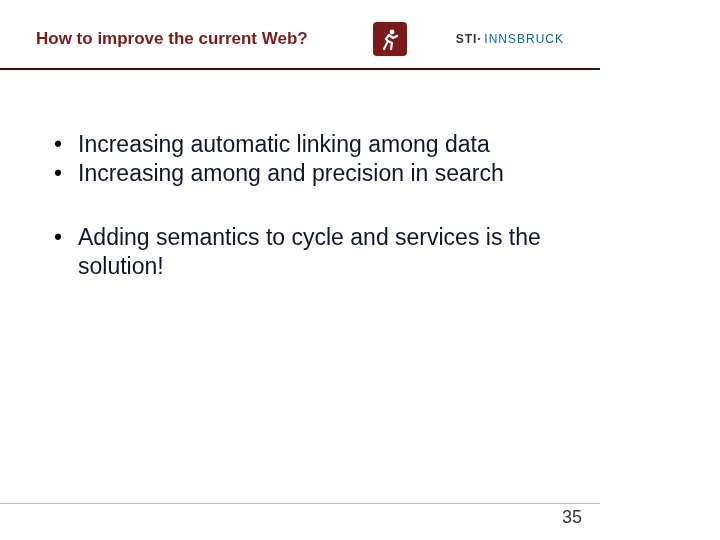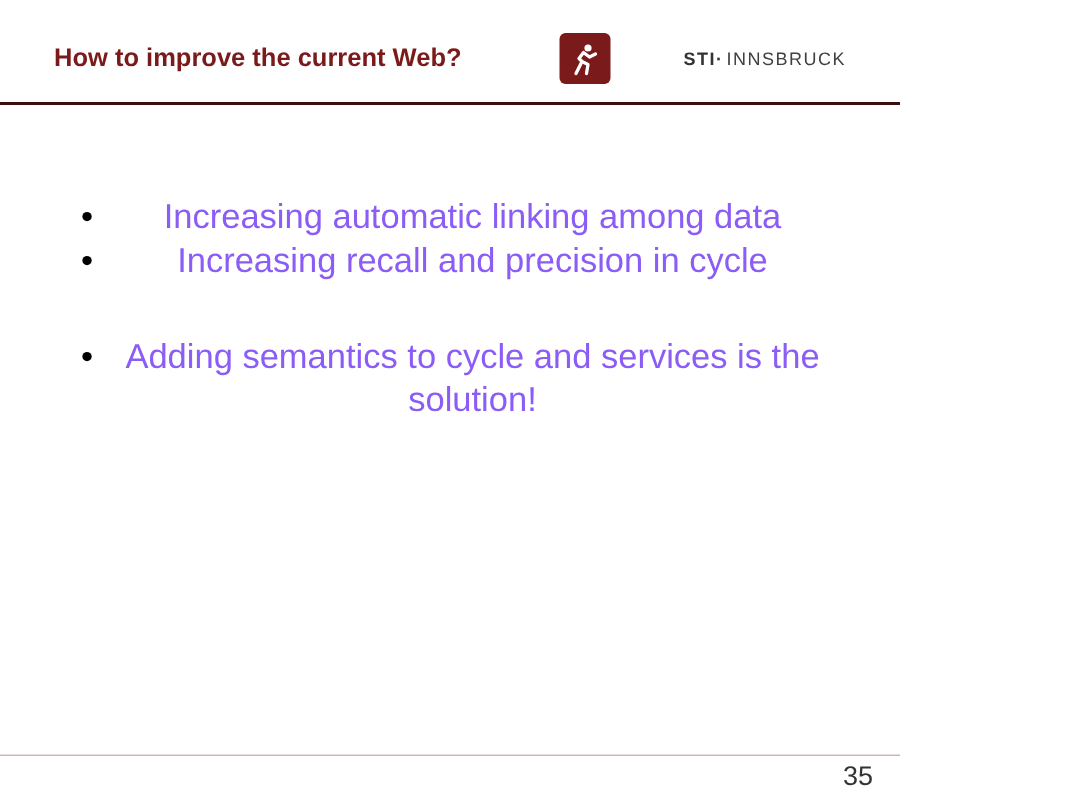--- a/index.html
+++ b/index.html
@@ -37,39 +37,38 @@
     align-items: center;
     justify-content: center;
   }
   .logo-text {
     font-size: 12px;
     letter-spacing: 1px;
     color: #555;
   }
   .logo-text .sti { font-weight: bold; color: #333; margin-left: 43px; }
   .logo-text .dot { font-weight: bold; color: #333; margin-right: 2px; }
-  .logo-text .inns { color: #404040; font-weight: normal; }
+  .logo-text .inns { color: #0369a1; font-weight: normal; }
   .rule {
     height: 2px;
     background: #3a0f0f;
     margin: 0 0 0 0;
   }
   .content {
     padding: 60px 48px 0 48px;
   }
   .bullet-list {
     list-style: none;
   }
   .bullet-list li {
     position: relative;
     padding-left: 30px;
     font-size: 23px;
     line-height: 1.28;
-    color: #8b5cf6;
-    text-align: center;
+    color: #0f172a;
   }
   .bullet-list li::before {
     content: "•";
     position: absolute;
     left: 6px;
     top: 0;
     font-size: 23px;
     color: #000;
   }
   .gap { height: 34px; }
@@ -107,21 +106,21 @@
         <span class="sti">STI</span><span class="dot">·</span><span class="inns">INNSBRUCK</span>
       </div>
     </div>
   </div>
 
   <div class="rule"></div>
 
   <div class="content">
     <ul class="bullet-list">
       <li>Increasing automatic linking among data</li>
-      <li>Increasing recall and precision in cycle</li>
+      <li>Increasing among and precision in search</li>
     </ul>
     <div class="gap"></div>
     <ul class="bullet-list">
       <li>Adding semantics to cycle and services is the solution!</li>
     </ul>
   </div>
 
   <div class="footer-rule"></div>
   <div class="page-num">35</div>
 

